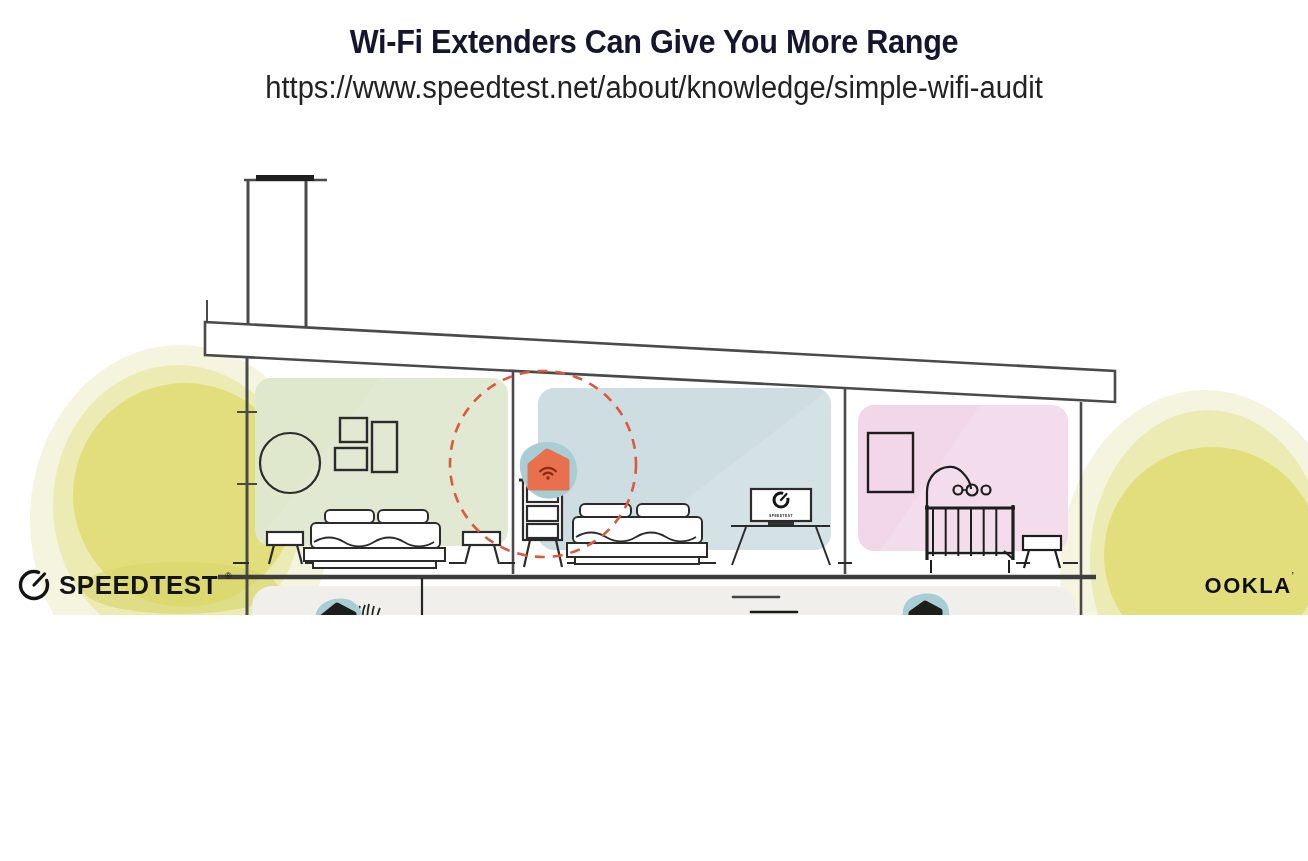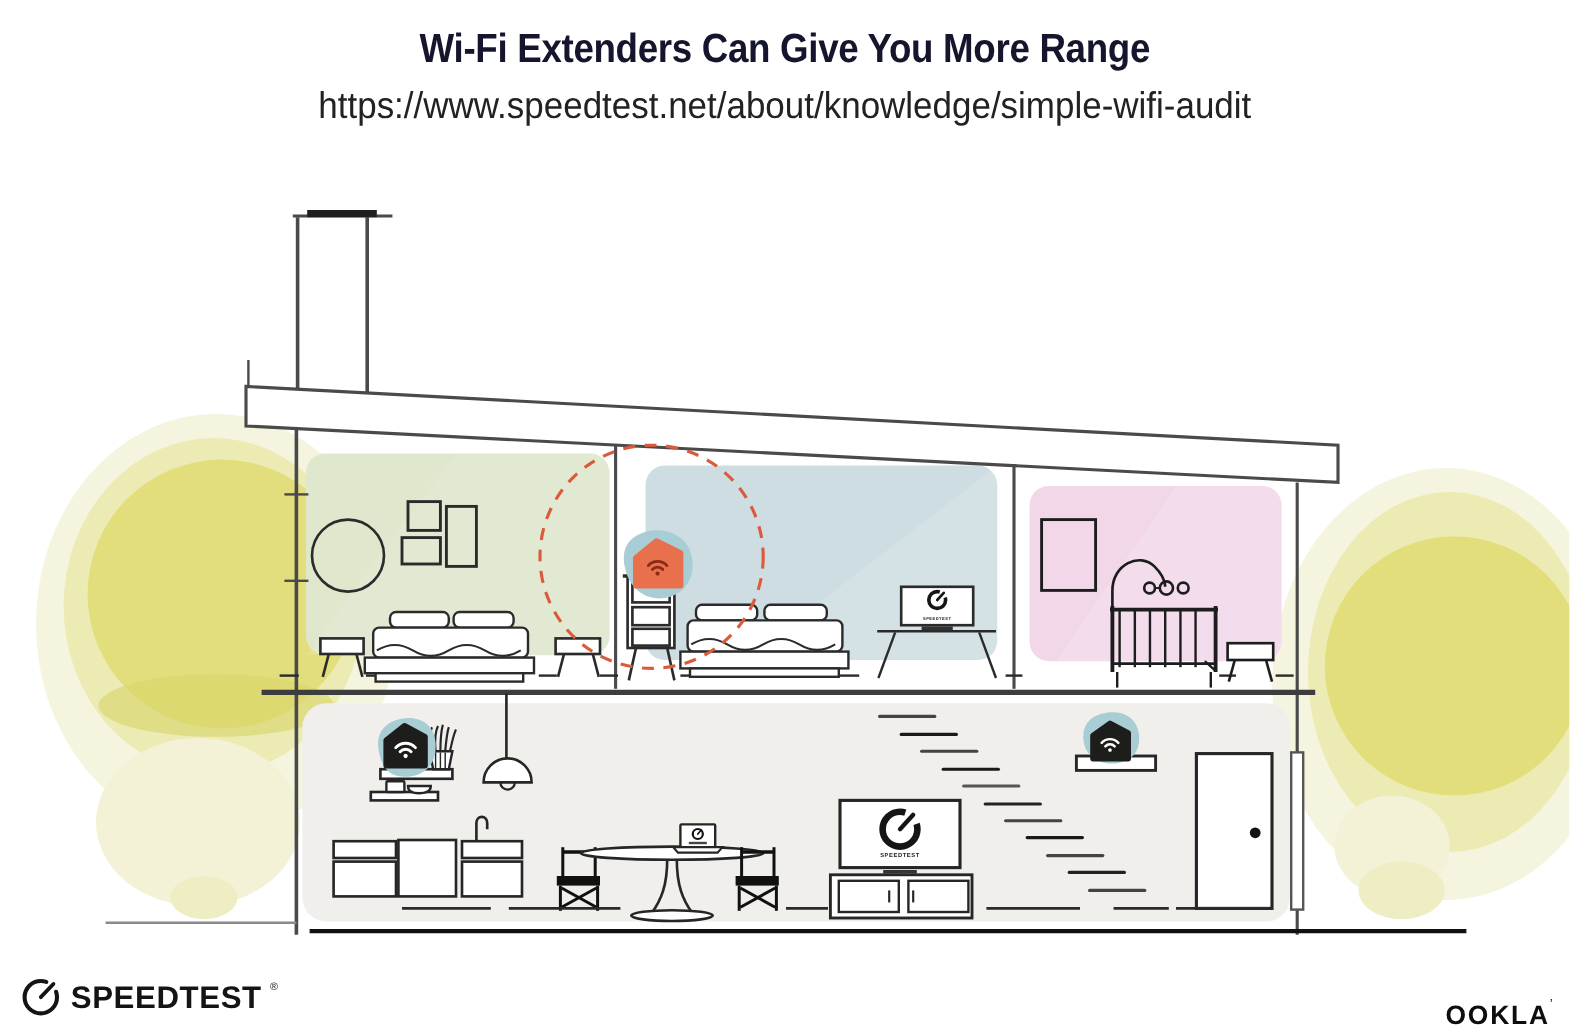--- a/index.html
+++ b/index.html
@@ -1,27 +1,27 @@
 <!DOCTYPE html>
 <html><head>
 <meta charset="utf-8">
 <style>
   html,body{margin:0;padding:0;background:#fff;}
-  .canvas{position:relative;width:1308px;height:861px;background:#ffffff;overflow:hidden;
+  .canvas{position:relative;width:1308px;height:615px;background:#ffffff;overflow:hidden;
           font-family:"Liberation Sans",sans-serif;}
   .title{position:absolute;top:22px;left:0;width:100%;text-align:center;
          font-size:34px;font-weight:bold;color:#15162e;letter-spacing:-0.3px;
          transform:scaleX(0.9);}
   .subtitle{position:absolute;top:70px;left:0;width:100%;text-align:center;
             font-size:31px;font-weight:400;color:#222;transform:scaleX(0.94);}
   .art{position:absolute;left:0;top:0;}
   .footer-left{position:absolute;left:16px;bottom:12px;display:flex;align-items:center;gap:7px;}
   .footer-left .word{font-size:26px;font-weight:bold;color:#141414;letter-spacing:0.5px;}
   .footer-left sup{font-size:9px;color:#141414;vertical-align:top;position:relative;top:-9px;}
-  .footer-right{position:absolute;right:14px;bottom:2px;}
+  .footer-right{position:absolute;right:14px;bottom:16px;}
   .footer-right .word{font-size:22px;font-weight:bold;color:#0d0d0d;letter-spacing:1.5px;}
   .footer-right sup{font-size:11px;color:#0d0d0d;position:relative;top:-7px;}
 </style>
 </head>
 <body>
 
 <div class="canvas">
 
   <div class="title">Wi-Fi Extenders Can Give You More Range</div>
   <div class="subtitle">https://www.speedtest.net/about/knowledge/simple-wifi-audit</div>

